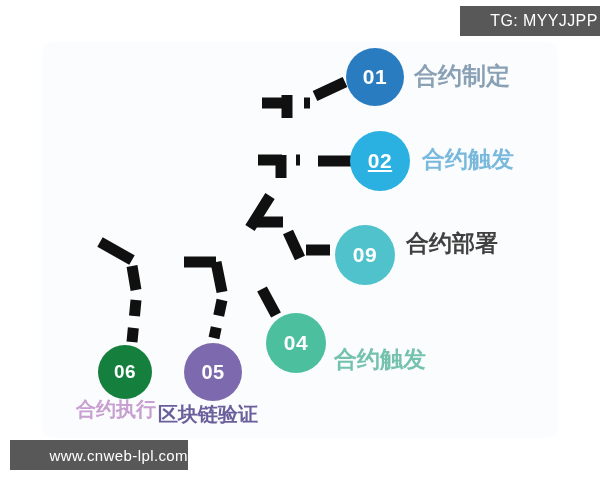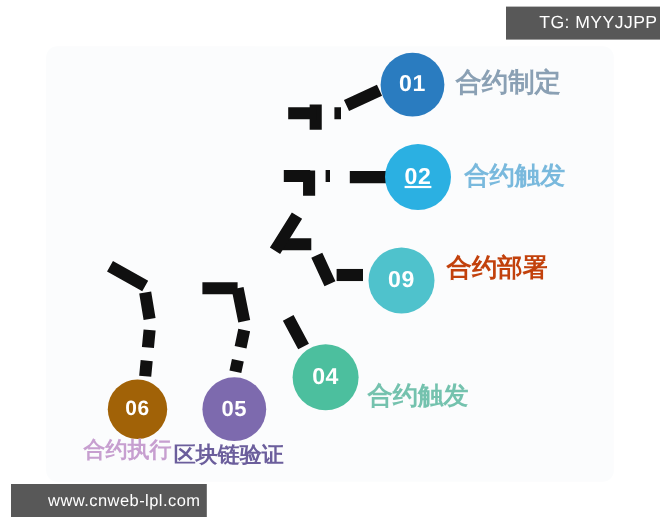--- a/index.html
+++ b/index.html
@@ -92,20 +92,21 @@
     width: 140px;
     height: 30px;
     font-size: 16px;
   }
   #site-banner {
     left: 10px;
     bottom: 10px;
     width: 178px;
     height: 30px;
     font-size: 15px;
+    justify-content: flex-end;
   }
 </style>
 </head>
 <body>
 
 <div id="stage">
 
   <div id="card"></div>
 
   <svg id="connectors" viewBox="0 0 600 480" xmlns="http://www.w3.org/2000/svg">
@@ -150,39 +151,39 @@
     <div class="bubble" style="left:350px; top:131px; width:60px; height:60px; background:#2bb0e2; font-size:21px;text-decoration:underline;">
       <span>02</span>
     </div>
     <div class="node-label" style="left:422px; top:148px; font-size:23px; color:#79b9dd;">合约触发</div>
   </div>
 
   <div class="node">
     <div class="bubble" style="left:335px; top:225px; width:60px; height:60px; background:#4fc2cc; font-size:21px;">
       <span>09</span>
     </div>
-    <div class="node-label" style="left:406px; top:232px; font-size:23px; color:#c2410c;">合约部署</div>
+    <div class="node-label" style="left:406px; top:232px; font-size:23px; color:#404040;">合约部署</div>
   </div>
 
   <div class="node">
     <div class="bubble" style="left:266px; top:313px; width:60px; height:60px; background:#4cbf9e; font-size:21px;">
       <span>04</span>
     </div>
     <div class="node-label" style="left:334px; top:348px; font-size:23px; color:#74c2ae;">合约触发</div>
   </div>
 
   <div class="node">
     <div class="bubble" style="left:184px; top:343px; width:58px; height:58px; background:#7d6aae; font-size:20px;">
       <span>05</span>
     </div>
     <div class="node-label" style="left:158px; top:404px; font-size:20px; color:#6b5e9c;">区块链验证</div>
   </div>
 
   <div class="node">
-    <div class="bubble" style="left:98px; top:345px; width:54px; height:54px; background:#a16207; font-size:19px;">
+    <div class="bubble" style="left:98px; top:345px; width:54px; height:54px; background:#15803d; font-size:19px;">
       <span>06</span>
     </div>
     <div class="node-label" style="left:76px; top:399px; font-size:20px; color:#c79fd0;">合约执行</div>
   </div>
 
   <div class="banner" id="tg-banner">
     <span>TG: MYYJJPP</span>
   </div>
 
   <div class="banner" id="site-banner">

